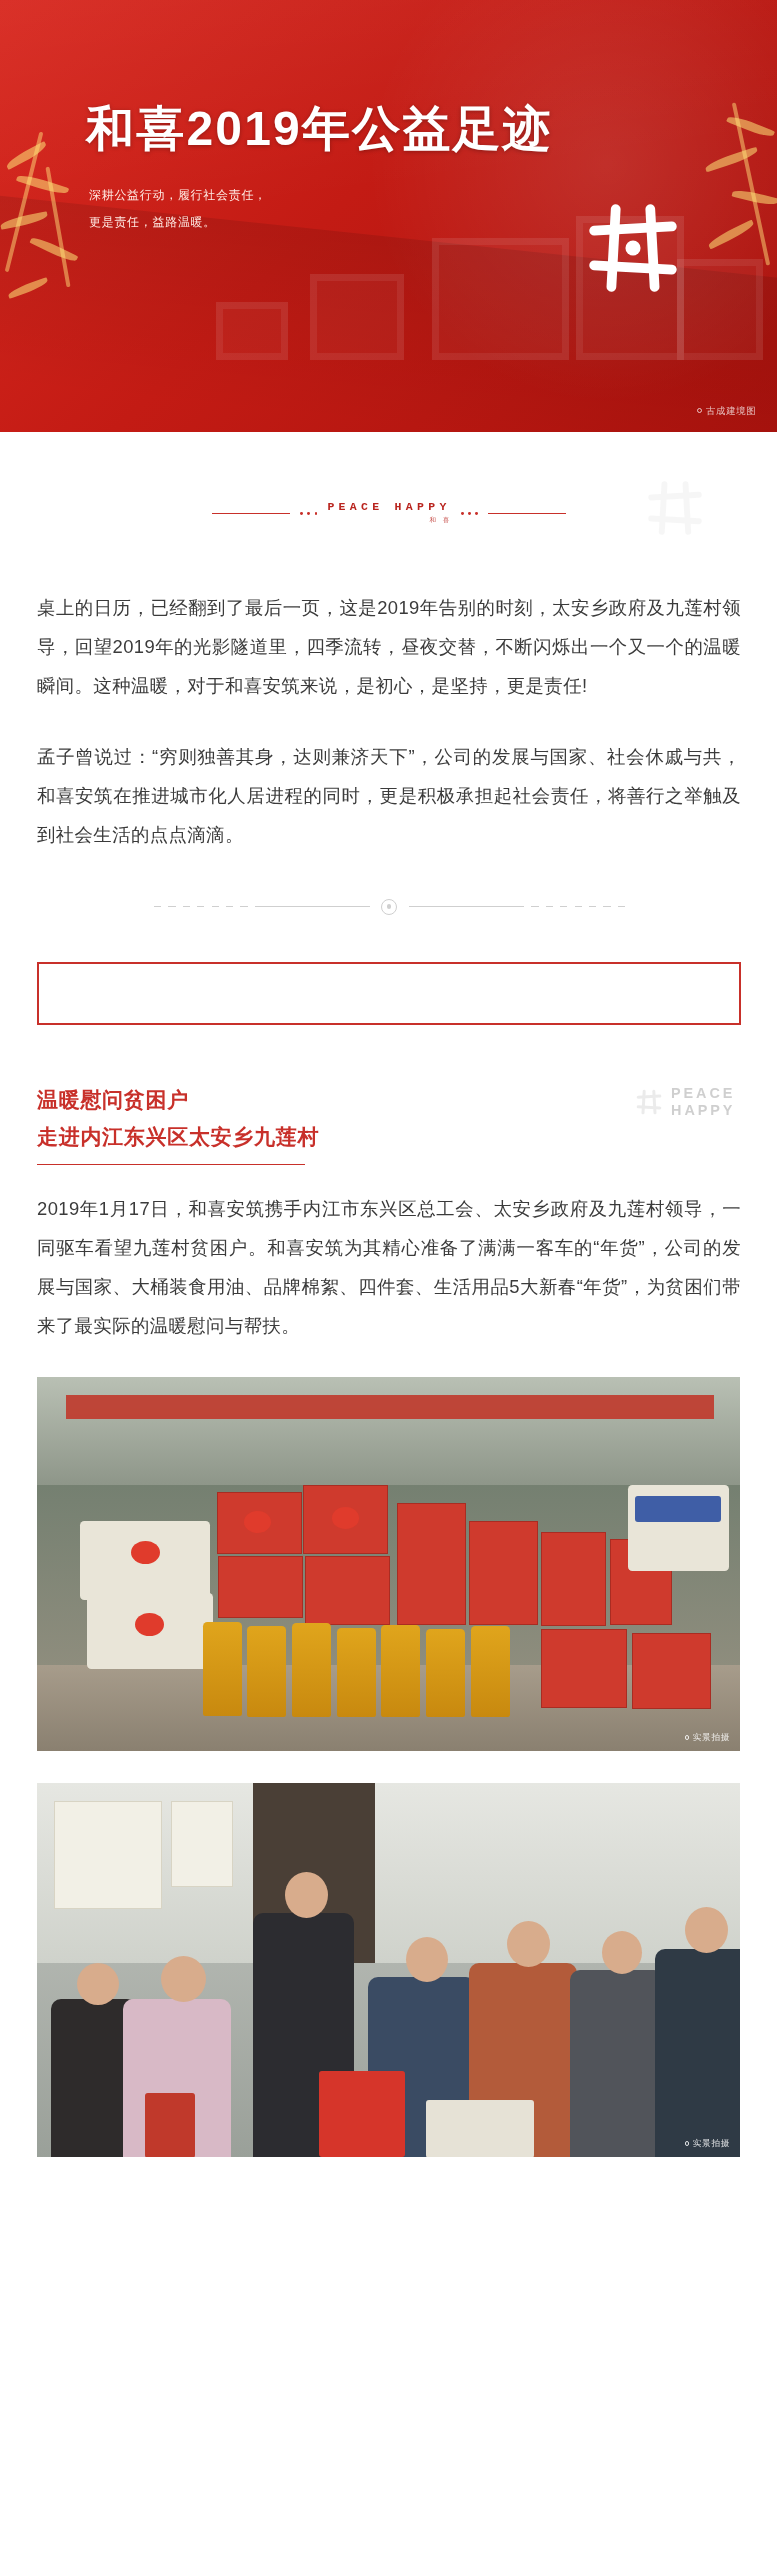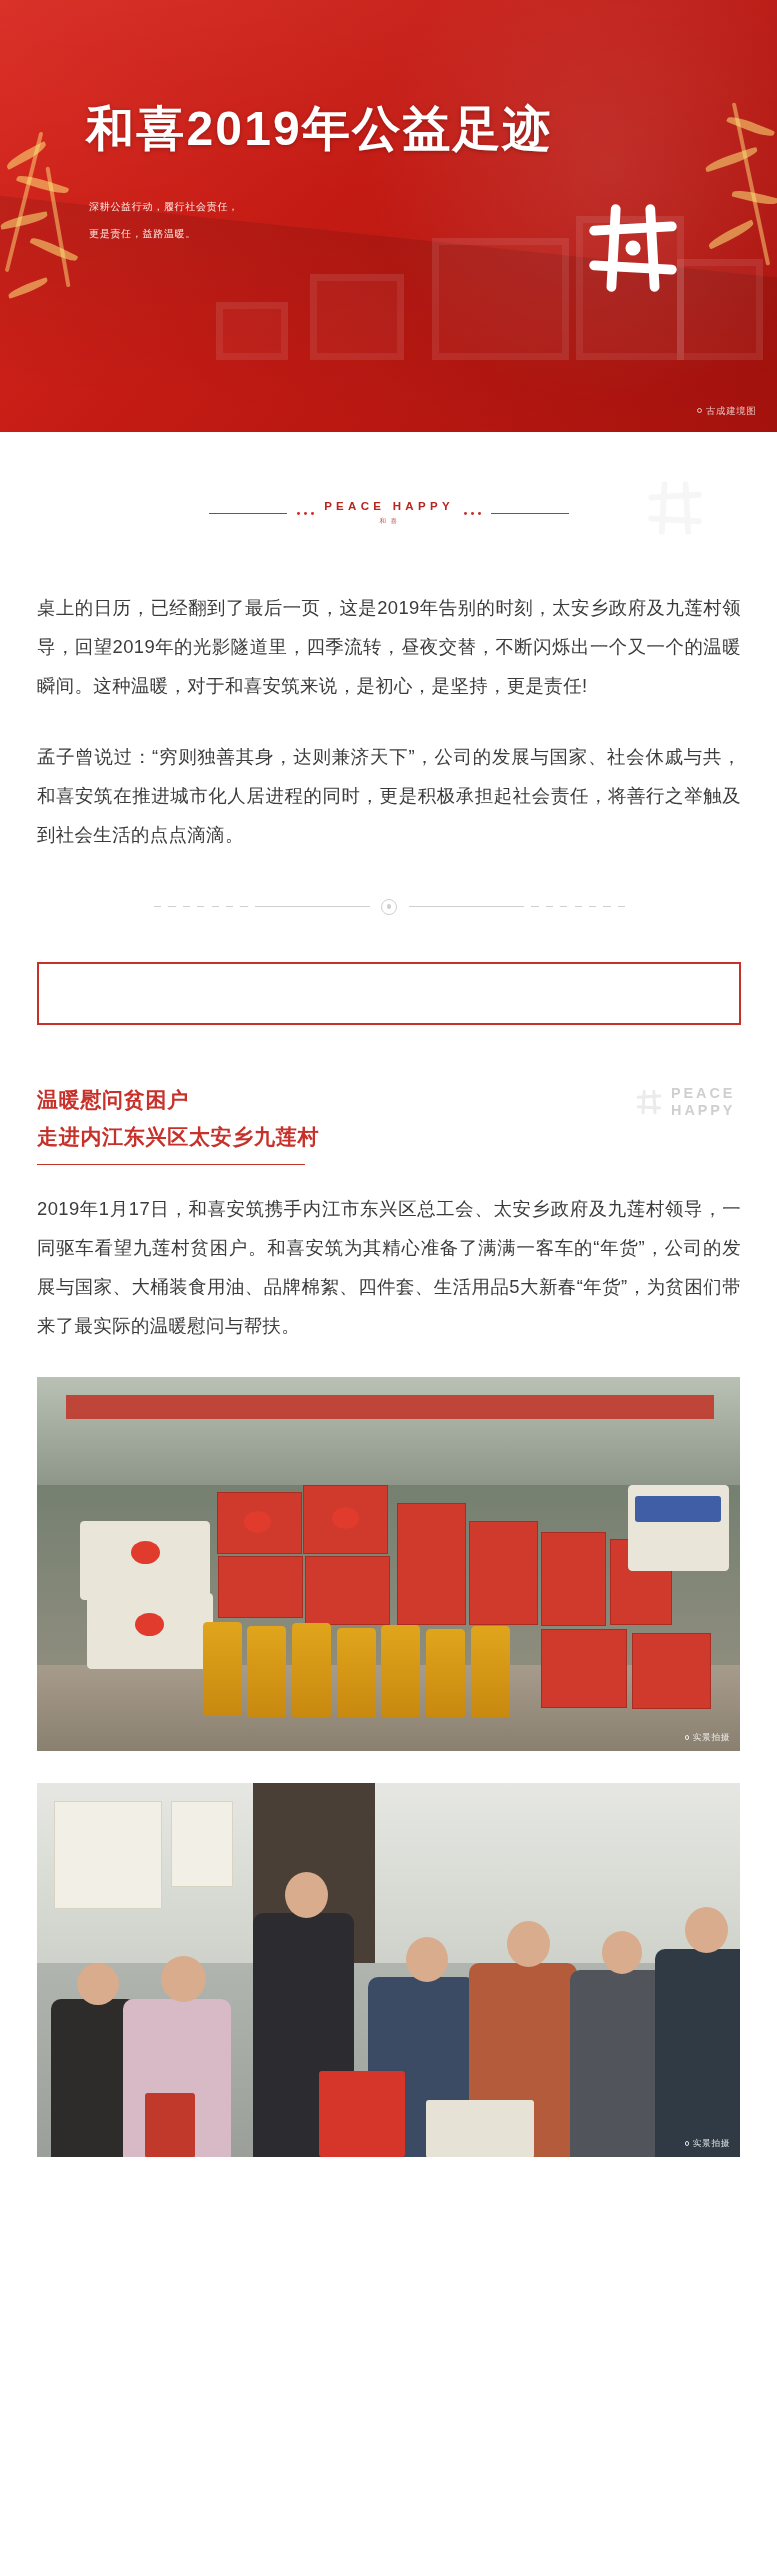--- a/index.html
+++ b/index.html
@@ -63,23 +63,23 @@
     top: 97px;
     font-size: 48px;
     font-weight: bold;
     color: #ffffff;
     letter-spacing: 2.2px;
     text-shadow: 0 1.4px 4.3px rgba(0,0,0,0.28);
   }
   .hero-sub {
     position: absolute;
     left: 89px;
-    top: 193px;
+    top: 182px;
     color: #ffe9e2;
-    font-size: 10px;
+    font-size: 12px;
     line-height: 27px;
     letter-spacing: 0.7px;
   }
   .hero-logo {
     position: absolute;
     right: 91px;
     top: 194px;
     width: 108px;
     height: 108px;
   }
@@ -119,22 +119,23 @@
     background: #c8302a;
     width: 78px;
   }
   .ph-dots { display: flex; align-items: center; gap: 4.3px; padding: 0 10px; }
   .ph-dots i { width: 2.9px; height: 2.9px; background: #c8302a; border-radius: 50%; display: block; }
   .ph-text {
     color: #b9241e;
     font-size: 11.5px;
     letter-spacing: 4.3px;
     font-weight: bold;
-    text-align: center;
+    text-align: right;
     line-height: 13.7px;
+    font-family: Liberation Mono, monospace;
   }
   .ph-text small {
     display: block;
     font-size: 6.5px;
     letter-spacing: 1.4px;
     font-weight: normal;
     opacity: .85;
   }
   .watermark-mark {
     position: absolute;

